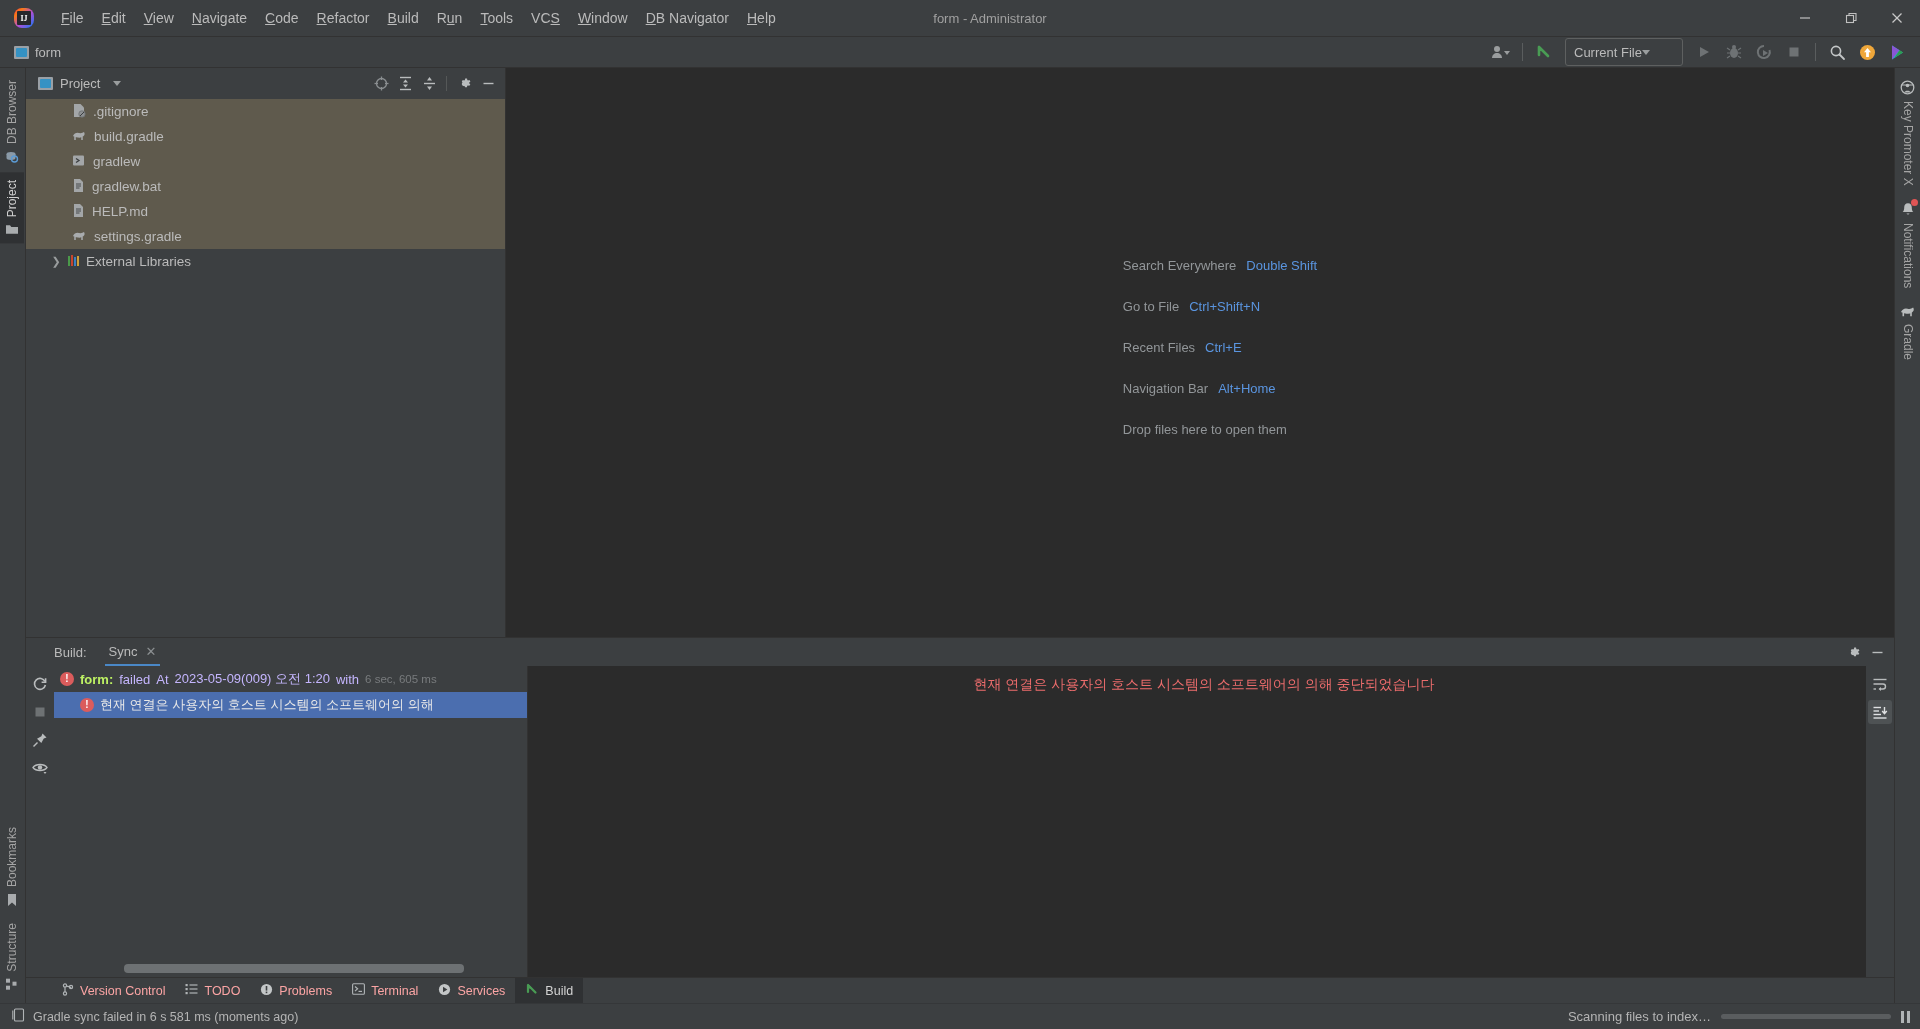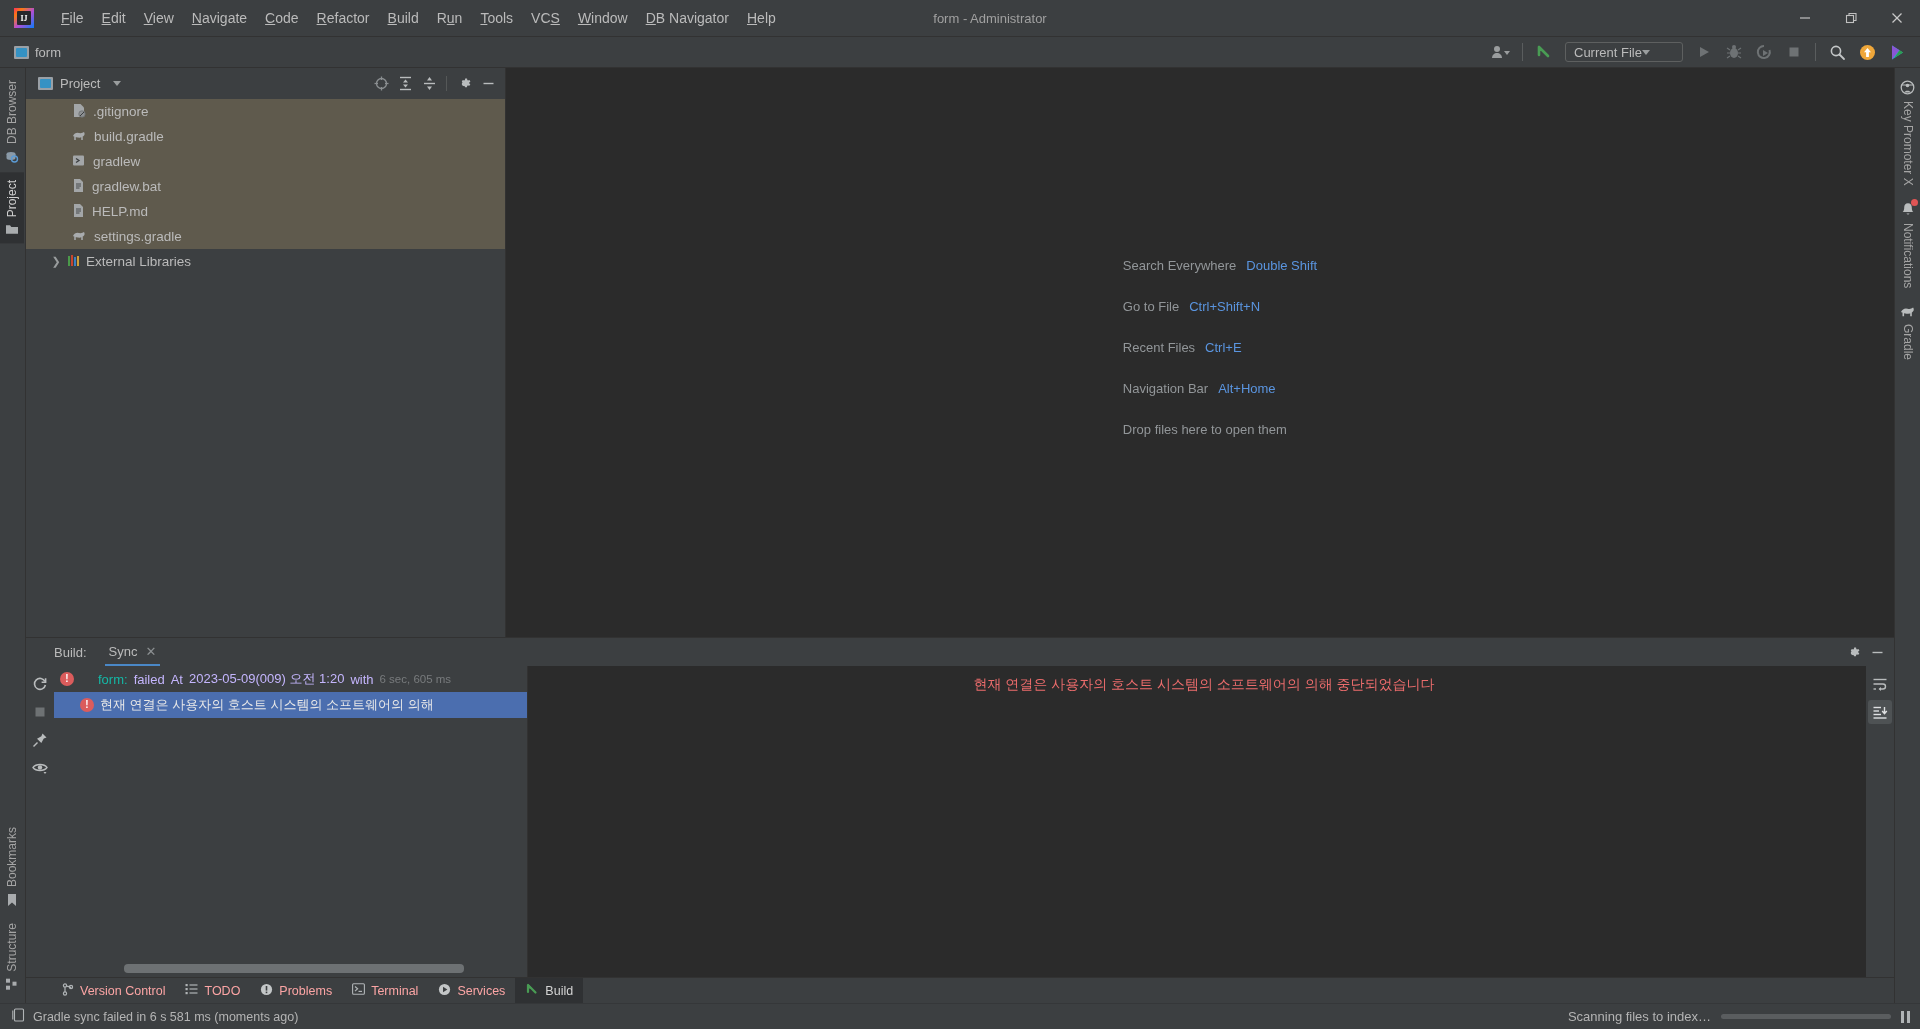--- a/index.html
+++ b/index.html
@@ -12,21 +12,21 @@
   }
   .app { position: relative; width: 1920px; height: 1029px; display: flex; flex-direction: column; }
 
   
   .titlebar {
     height: 36px; background: #3c3f41; display: flex; align-items: center;
     flex: 0 0 36px; position: relative;
   }
   .ij-logo {
     width: 20px; height: 20px; margin-left: 14px; margin-right: 18px;
-    border-radius: 0; position: relative; flex: 0 0 auto;
+    border-radius: 8px; position: relative; flex: 0 0 auto;
     background: linear-gradient(135deg,#fe315d 0%,#f97a12 22%,#b24ed5 55%,#087cfa 100%);
     display: flex; align-items: center; justify-content: center;
   }
   .ij-logo .inner {
     position: absolute; inset: 3px; background: #27282c; border-radius: 1px;
     display: flex; align-items: center; justify-content: center;
     color: #fff; font-size: 8px; font-weight: bold; font-family: "Liberation Serif", serif;
   }
   .menubar { display: flex; align-items: center; height: 36px; }
   .menu-item {
@@ -61,21 +61,21 @@
   .crumb-icon::after {
     content: ''; position: absolute; inset: 2px; background: #3592c4; border-radius: 1px;
   }
   .nav-right { margin-left: auto; display: flex; align-items: center; gap: 0px; padding-right: 8px; }
   .tb-btn {
     width: 30px; height: 26px; display: flex; align-items: center; justify-content: center;
     cursor: default; border-radius: 3px;
   }
   .tb-sep { width: 1px; height: 18px; background: #5a5d5e; margin: 0 6px; }
   .runconf {
-    height: 20px; min-width: 118px; border: 1px solid #5e6060; border-radius: 3px;
+    height: 28px; min-width: 118px; border: 1px solid #5e6060; border-radius: 3px;
     display: flex; align-items: center; padding: 0 8px; margin: 8px 6px;
     color: #bbbbbb; font-size: 13px; cursor: default;
   }
   .caret-down {
     width: 0; height: 0; border-left: 4px solid transparent; border-right: 4px solid transparent;
     border-top: 5px solid #9a9d9e;
   }
 
   
   .body-area { flex: 1 1 auto; display: flex; min-height: 0; }
@@ -175,21 +175,21 @@
     height: 26px; display: flex; align-items: center; gap: 6px; font-size: 13px;
     white-space: nowrap; cursor: default; padding-left: 6px; overflow: hidden;
   }
   .bt-row.child { padding-left: 26px; }
   .bt-row.selected { background: #4b6eaf; }
   .err-dot {
     width: 14px; height: 14px; border-radius: 50%; background: #db5c5c; flex: 0 0 14px;
     display: flex; align-items: center; justify-content: center;
     color: #fff; font-size: 10px; font-weight: bold; line-height: 1;
   }
-  .bt-name { color: #14b8a6; font-weight: normal; margin-left: 18px; }
+  .bt-name { color: #bef264; font-weight: bold; }
   .bt-dim { color: #c4b5fd; font-weight: normal; }
   .bt-dim2 { color: #787b7d; font-size: 11.5px; }
   .bt-sel-text { color: #e8e8e8; }
   .hscroll {
     position: absolute; left: 70px; bottom: 4px; width: 340px; height: 9px;
     background: #6d7173; border-radius: 4px;
   }
   .bw-console { flex: 1 1 auto; background: #2b2b2b; padding: 10px 0 0 14px; overflow: hidden; text-align: center; }
   .console-line { color: #ec6c6c; font-size: 14px; white-space: nowrap; }
   .bw-rgutter {

